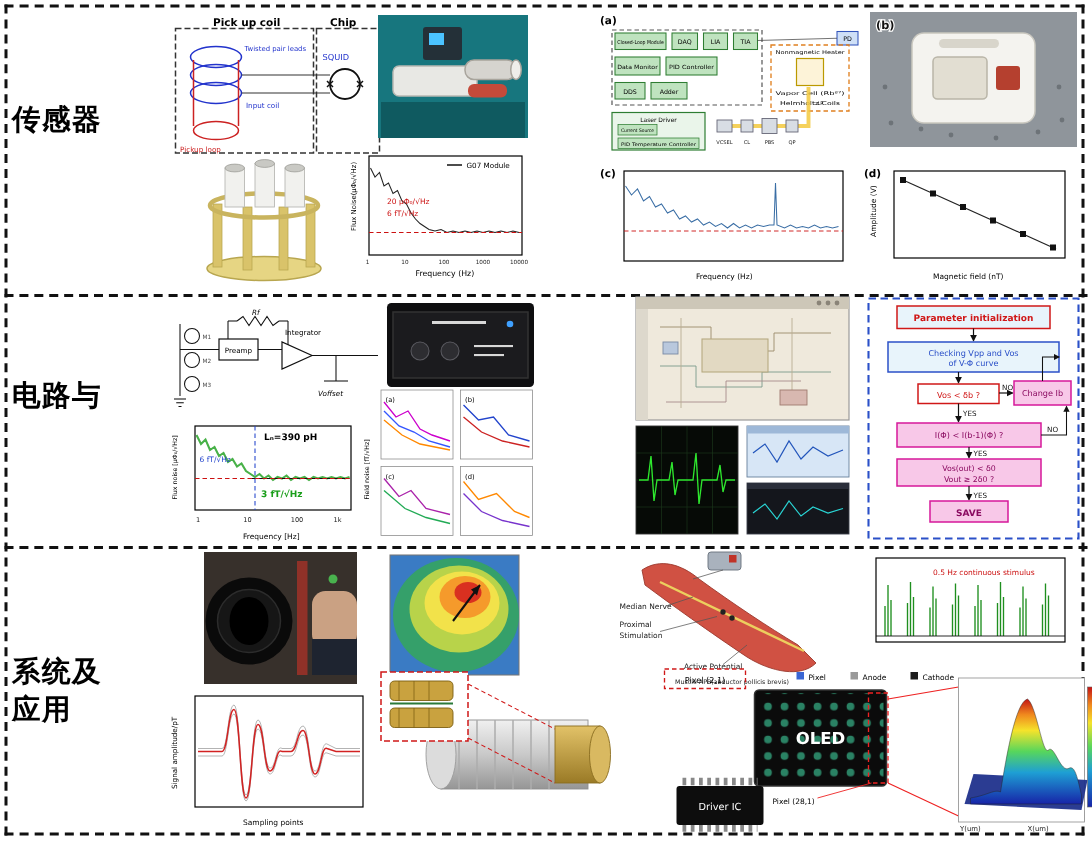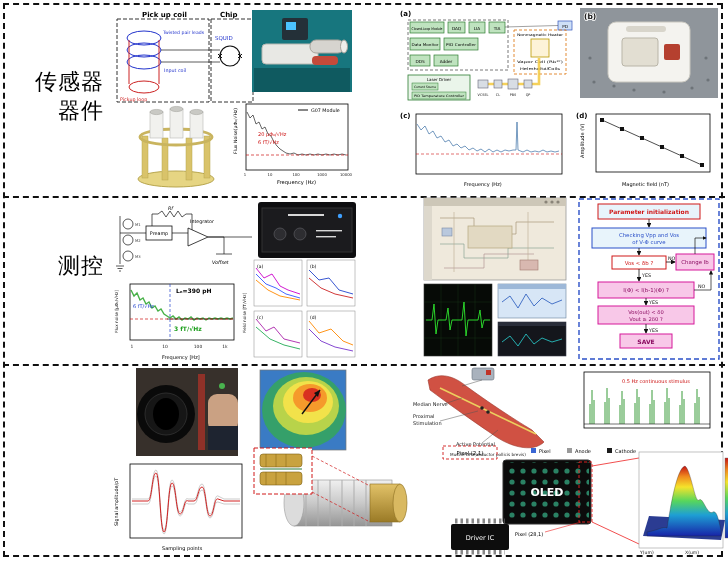--- a/index.html
+++ b/index.html
@@ -1,40 +1,43 @@
 <!DOCTYPE html>
 <html><head>
 <meta charset="utf-8">
 <style>
   *{margin:0;padding:0;box-sizing:border-box}
   html,body{background:#9a9a9a}
   #root{position:relative;width:728px;height:562px;background:#fff;overflow:hidden;
         font-family:"DejaVu Sans","Liberation Sans",sans-serif;color:#000}
   .frame{position:absolute;left:3px;top:3px;width:720px;height:554px;border:2px dashed #111;pointer-events:none}
   .hsep{position:absolute;left:3px;width:722px;height:0;border-top:2px dashed #111}
-  .seclabel{position:absolute;left:8px;width:96px;text-align:right;font-weight:normal;
-            font-size:22px;line-height:1.3;letter-spacing:1px}
+  .seclabel{position:absolute;left:8px;width:96px;text-align:left;font-weight:bold;
+            font-size:19px;line-height:1.3;letter-spacing:1px}
   .pnl{position:absolute}
   svg{display:block;overflow:visible}
   text{font-family:"DejaVu Sans","Liberation Sans",sans-serif}
 </style>
 </head>
 <body>
 
 <div id="root">
   <div class="frame"></div>
   <div class="hsep" style="top:196px"></div>
   <div class="hsep" style="top:364px"></div>
 
   <div class="seclabel" style="top:68px">
     <div>传感器</div>
-    <div>器件</div>
   </div>
   <div class="seclabel" style="top:252px">
-    <div>测控</div>
+    <div>电路与</div>
+  </div>
+  <div class="seclabel" style="top:436px">
+    <div>系统及</div>
+    <div>应用</div>
   </div>
 
   <div class="pnl" style="left:116px;top:10px;width:138px;height:94px">
     <svg width="138" height="94" viewBox="0 0 138 94">
       <rect x="1" y="9" width="92" height="83" fill="none" stroke="#333" stroke-width="1" stroke-dasharray="4 2"></rect>
       <rect x="95" y="9" width="42" height="83" fill="none" stroke="#333" stroke-width="1" stroke-dasharray="4 2"></rect>
       <text x="26" y="7" font-size="7" font-weight="bold">Pick up coil</text>
       <text x="104" y="7" font-size="7" font-weight="bold">Chip</text>
       <g stroke="#2233cc" fill="none" stroke-width="1">
         <ellipse cx="28" cy="28" rx="17" ry="7"></ellipse>

